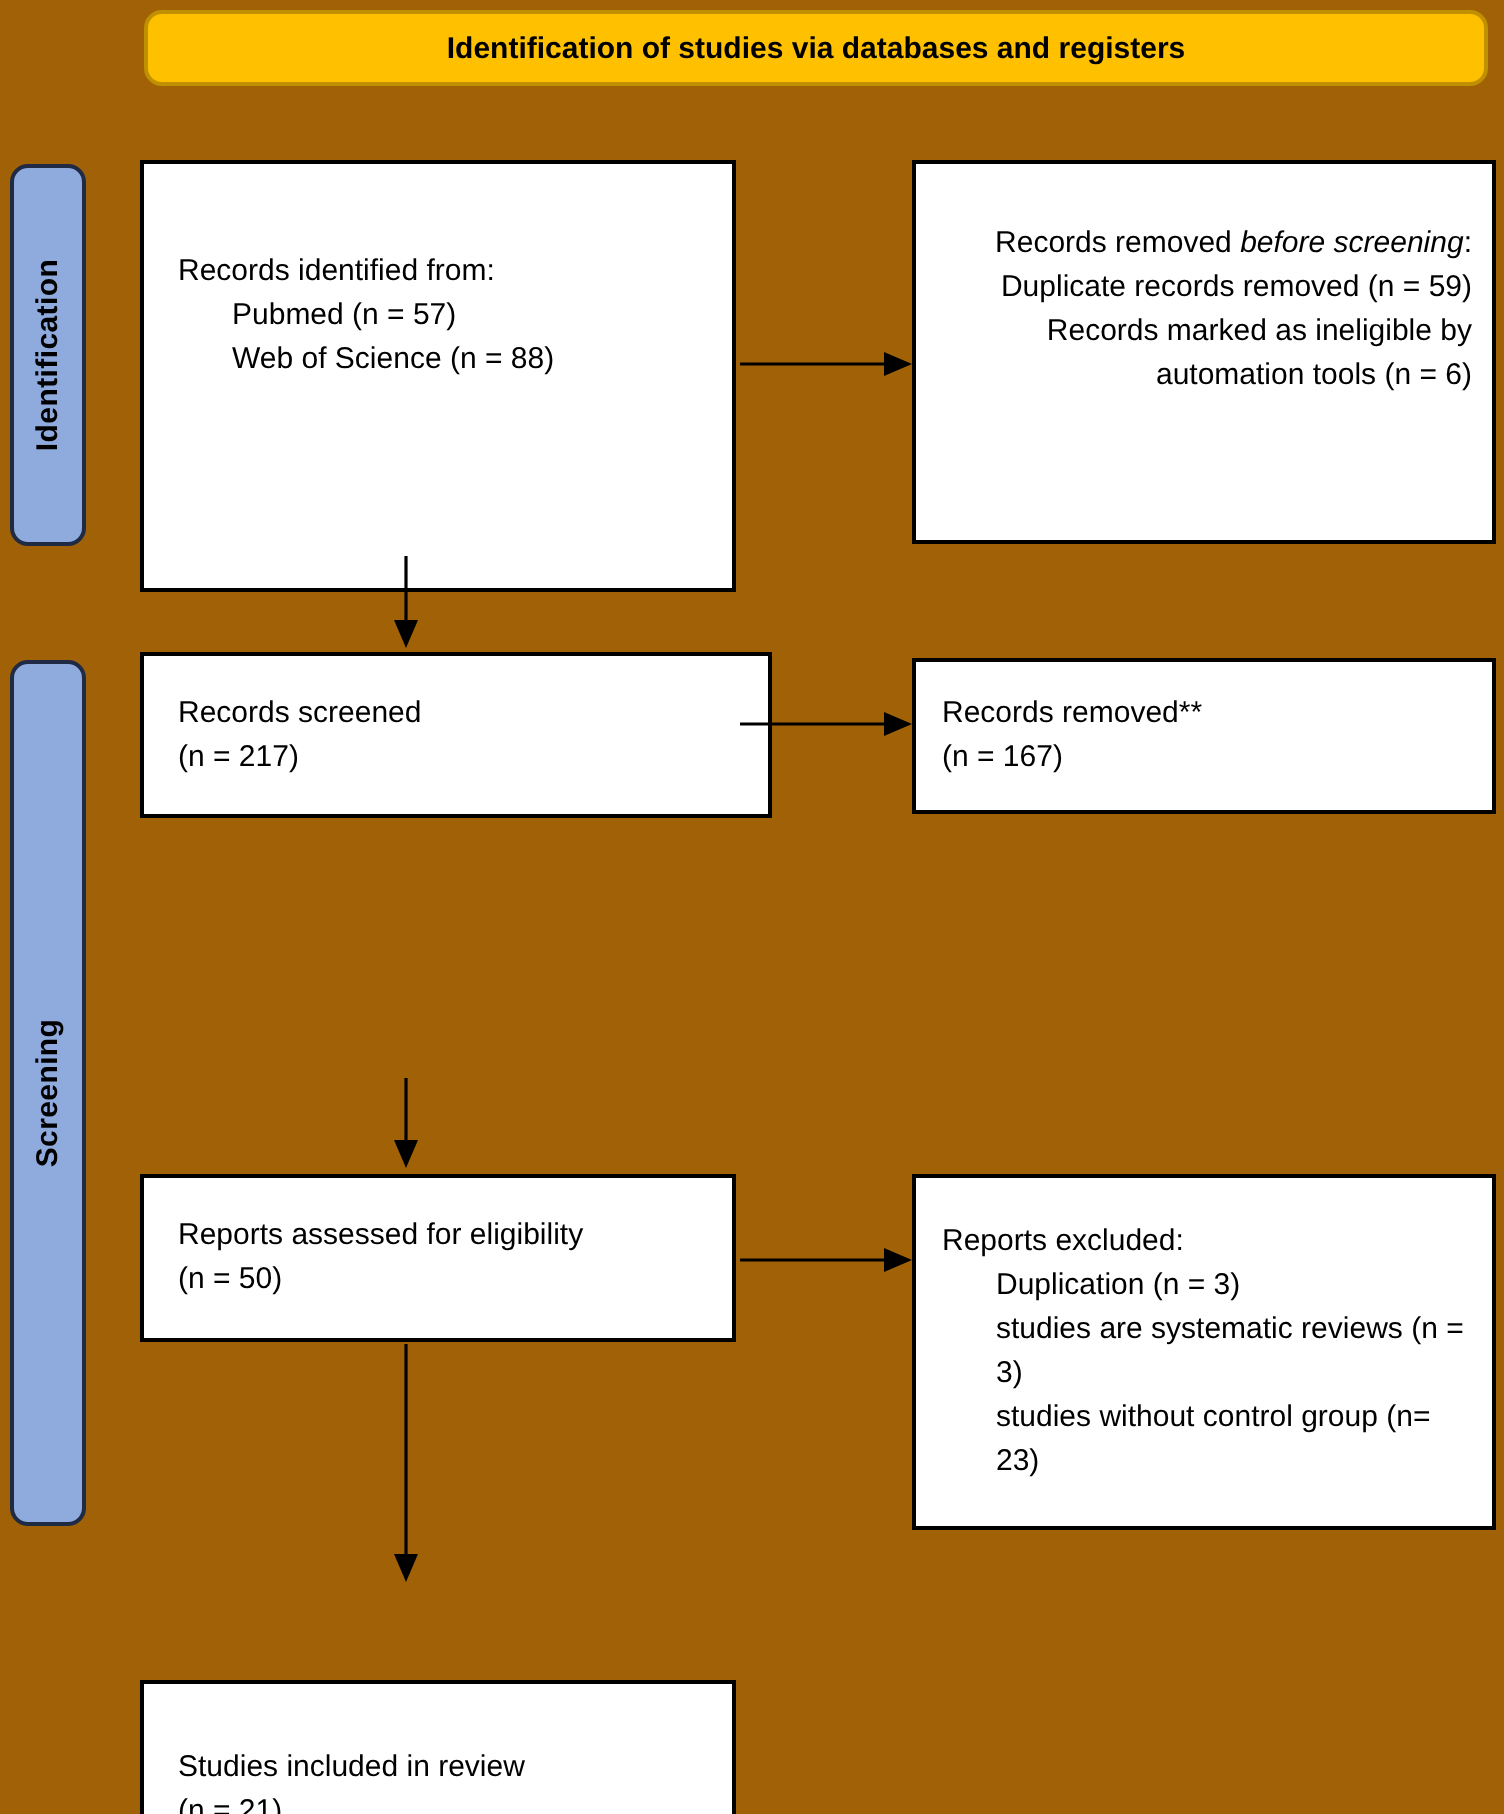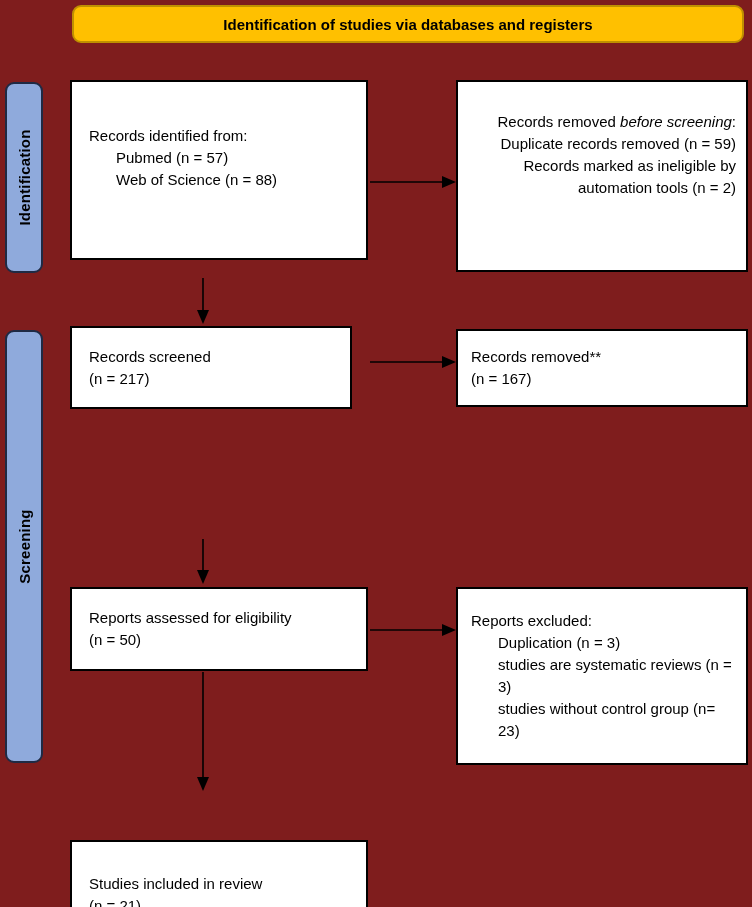--- a/index.html
+++ b/index.html
@@ -5,21 +5,21 @@
   * { margin: 0; padding: 0; box-sizing: border-box; }
   body {
     background: #ffffff;
     font-family: "Liberation Sans", "DejaVu Sans", sans-serif;
     color: #000;
   }
   .canvas {
     position: relative;
     width: 752px;
     height: 907px;
-    background: #7f1d1d;
+    background: #a16207;
     overflow: hidden;
   }
   .header-box {
     position: absolute;
     left: 72px; top: 5px;
     width: 672px; height: 38px;
     background: #FFC000;
     border: 2px solid #BF9000;
     border-radius: 9px;
     display: flex;
@@ -48,23 +48,23 @@
   }
   .stage-identification { top: 82px;  height: 191px; }
   .stage-screening      { top: 330px; height: 433px; }
   .flow-box {
     position: absolute;
     background: #ffffff;
     border: 2px solid #000000;
     font-size: 15px;
     line-height: 22px;
   }
-  .box-records-identified { left: 70px;  top: 80px;  width: 298px; height: 180px; padding: 43px 12px 0 17px; }
+  .box-records-identified { left: 70px;  top: 80px;  width: 298px; height: 216px; padding: 43px 12px 0 17px; }
   .box-records-removed    { left: 456px; top: 80px;  width: 292px; height: 192px; padding: 29px 10px 0 13px; text-align: right; }
-  .box-records-screened   { left: 70px;  top: 326px; width: 282px; height: 83px;  padding-left: 17px; }
+  .box-records-screened   { left: 70px;  top: 326px; width: 316px; height: 83px;  padding-left: 17px; }
   .box-records-excluded   { left: 456px; top: 329px; width: 292px; height: 78px;  padding-left: 13px; }
   .box-reports-assessed   { left: 70px;  top: 587px; width: 298px; height: 84px;  padding-left: 17px; }
   .box-reports-excluded   { left: 456px; top: 587px; width: 292px; height: 178px; padding: 21px 10px 0 13px; }
   .box-studies-included   { left: 70px;  top: 840px; width: 298px; height: 109px; padding-left: 17px; }
   .v-center {
     display: flex;
     flex-direction: column;
     justify-content: center;
   }
   .indent { margin-left: 27px; }
@@ -95,21 +95,21 @@
 
   <div class="flow-box box-records-identified">
     <div>Records identified from:</div>
     <div class="indent">Pubmed (n = 57)</div>
     <div class="indent">Web of Science (n = 88)</div>
   </div>
 
   <div class="flow-box box-records-removed">
     <div><span>Records removed </span><span class="italic">before screening</span><span>:</span></div>
     <div class="indent">Duplicate records removed (n = 59)</div>
-    <div class="indent">Records marked as ineligible by automation tools (n = 2)</div>
+    <div class="indent">Records marked as ineligible by automation tools (n = 6)</div>
   </div>
 
   <div class="flow-box box-records-screened v-center">
     <div>Records screened</div>
     <div>(n = 217)</div>
   </div>
 
   <div class="flow-box box-records-excluded v-center">
     <div>Records removed**</div>
     <div>(n = 167)</div>

